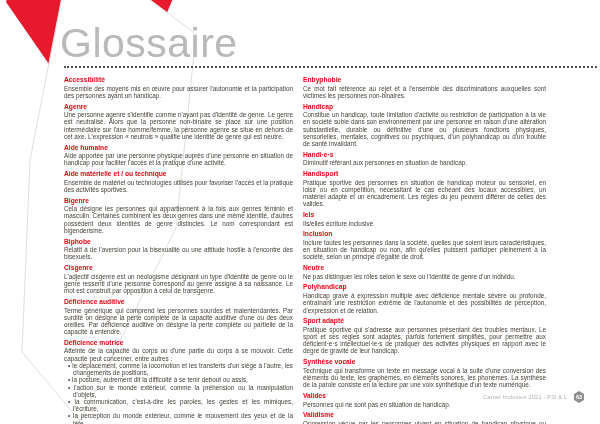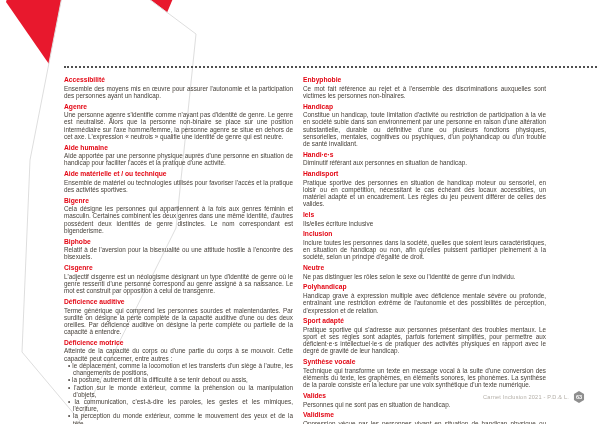--- a/index.html
+++ b/index.html
@@ -54,20 +54,21 @@
 </head>
 <body>
 
 <div class="page" style="--accent-red: #e8182d; --term-red: #e30613; --body-text: #47413a; --title-gray: #b9b9b9; --divider-gray: #4f4f4f; --outline-gray: #dedede; --footer-gray: #b3aea7; --badge-gray: #8e8e8e;">
 
   <svg class="deco" width="600" height="424" viewBox="0 0 600 424" aria-hidden="true">
     <polygon class="hex-red" points="24,-60 120,-85 180,-18 152,48 60,80 6,2"></polygon>
     <polygon class="hex-white" points="70,-60 196,34 176,228 80,421 22,352 30,160 66,-24"></polygon>
   </svg>
 
+  <h1 class="title">Glossaire</h1>
 
   <div class="dotted"></div>
 
   <div class="col col-left">
       <div class="entry">
         <div class="term">Accessibilité</div>
         <div class="def">Ensemble des moyens mis en œuvre pour assurer l'autonomie et la participation des personnes ayant un handicap.</div>
       </div>
       <div class="entry">
         <div class="term">Agenre</div>

